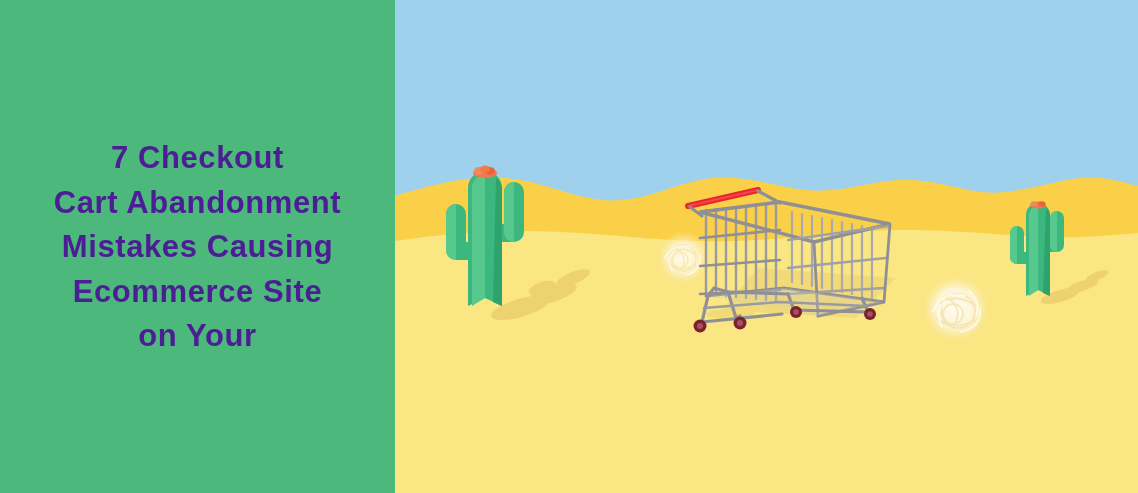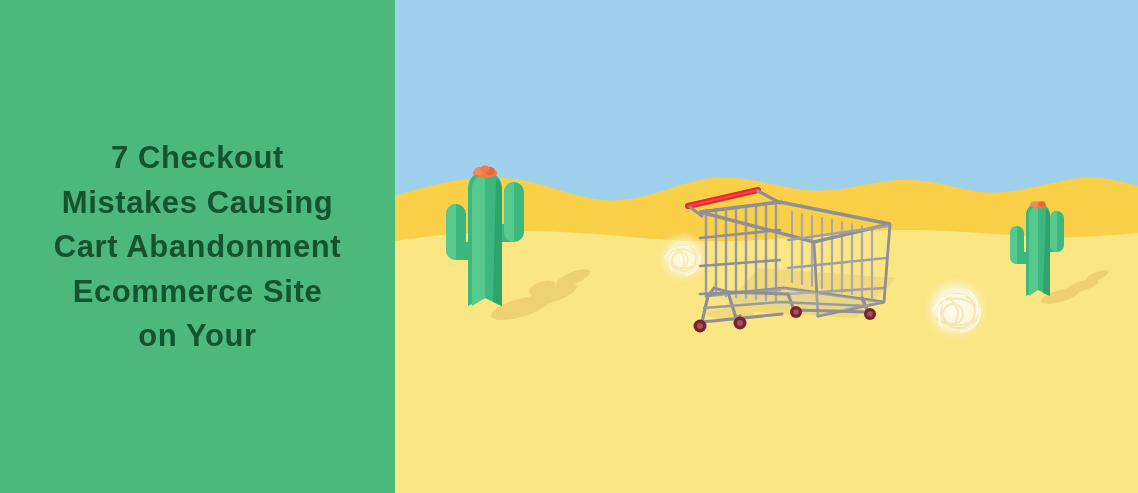--- a/index.html
+++ b/index.html
@@ -55,21 +55,21 @@
     width:395px; height:493px;
     background:#4cb87c;
     display:flex;
     flex-direction:column;
     align-items:center;
     justify-content:center;
   }
   .title {
     width:100%;
     text-align:center;
-    color:#14532d;
+    color:#4c1d95;
     font-size:31px;
     font-weight:700;
     letter-spacing:0.6px;
     line-height:1.0;
     padding:0 8px;
   }
   .title .line {
     display:block;
     margin:13.5px 0;
     white-space:nowrap;
@@ -329,20 +329,20 @@
 
         </g>
       </svg>
     </div>
 
   </div>
 
   <div class="panel">
     <h1 class="title">
       <span class="line">7 Checkout</span>
+      <span class="line">Cart Abandonment</span>
       <span class="line">Mistakes Causing</span>
-      <span class="line">Cart Abandonment</span>
       <span class="line">Ecommerce Site</span>
       <span class="line">on Your</span>
     </h1>
   </div>
 
 </div>
 
 </body></html>

